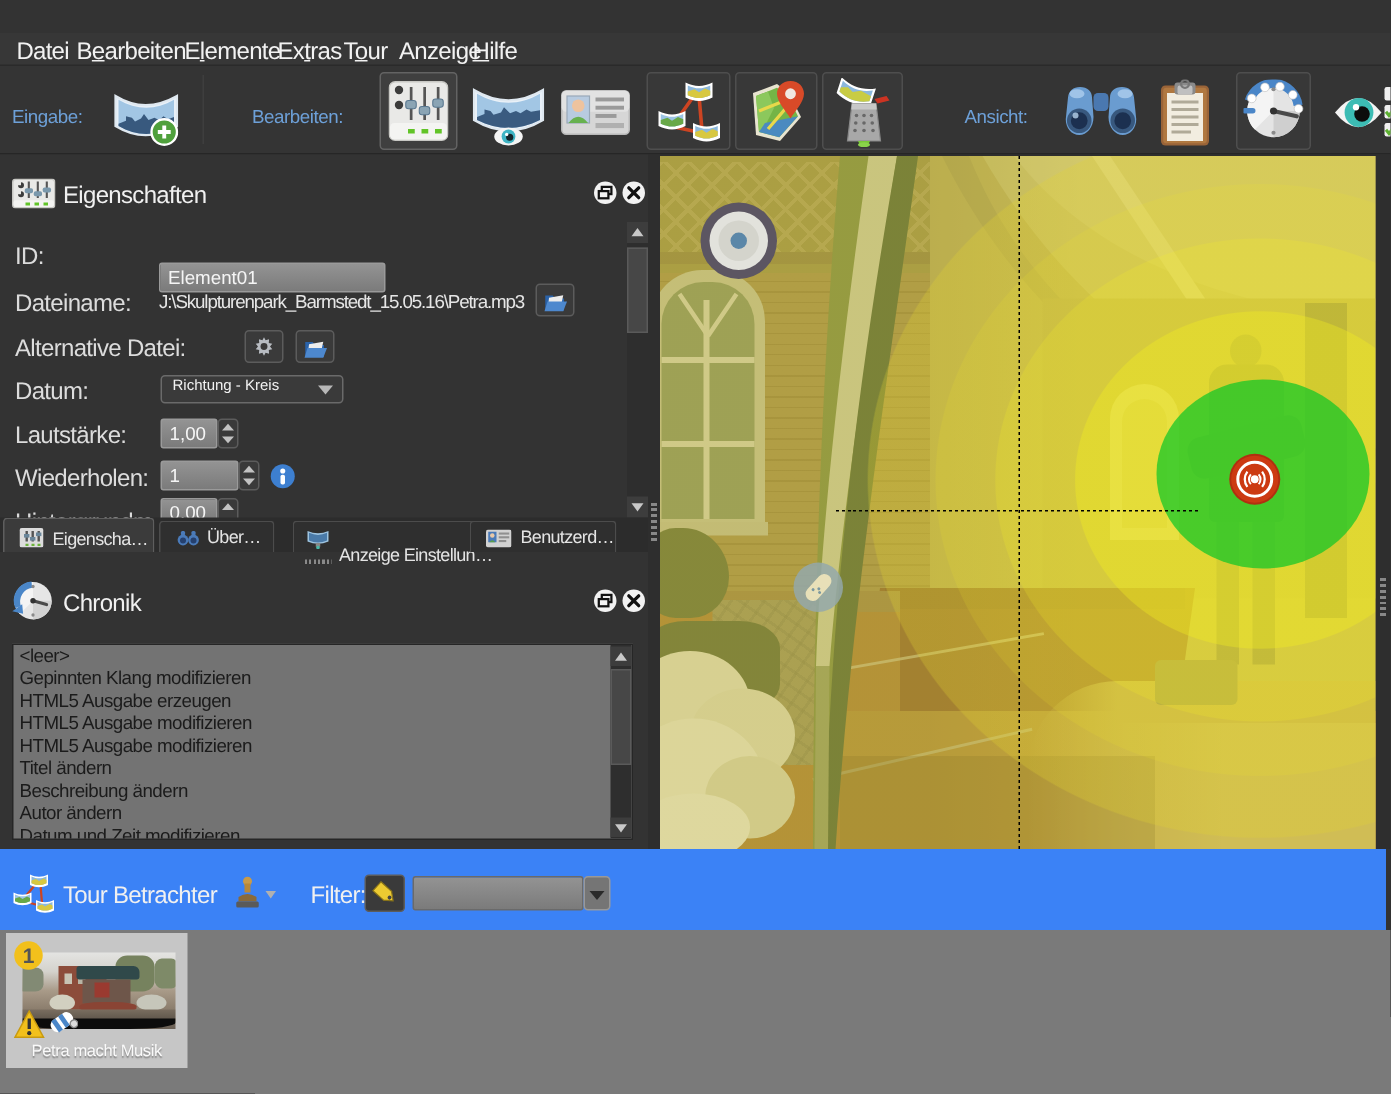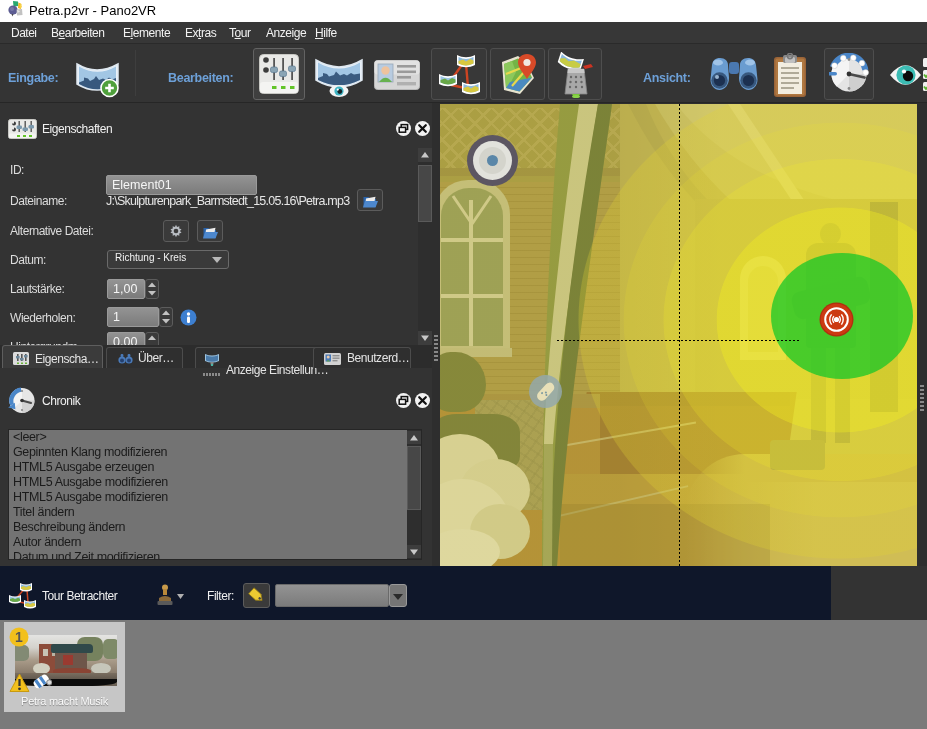--- a/index.html
+++ b/index.html
@@ -1,39 +1,26 @@
 <!DOCTYPE html>
 <html><head><meta charset="utf-8"><style>
 html,body{margin:0;padding:0}
 body{width:927px;height:729px;overflow:hidden;font-family:"Liberation Sans",sans-serif;background:#333}
 #app{position:relative;width:927px;height:729px}
 .abs{position:absolute}
-.lbl{position:absolute;color:#dcdcdc;font-size:12px;letter-spacing:-0.45px;white-space:nowrap}
-.blu{position:absolute;color:#6da0d8;font-weight:bold;font-size:12.5px;letter-spacing:-0.3px}
+.lbl{position:absolute;color:#dcdcdc;font-size:16px;letter-spacing:-0.45px;white-space:nowrap}
+.blu{position:absolute;color:#6da0d8;font-weight:normal;font-size:12.5px;letter-spacing:-0.3px}
 .circbtn{position:absolute;width:15px;height:15px;border-radius:50%;background:#f2f2f2;color:#111;text-align:center}
 .gfield{position:absolute;background:linear-gradient(#939393,#7b7b7b);border:1px solid #9a9a9a;border-radius:2px;color:#f5f5f5;font-size:12.5px;box-sizing:border-box}
 .dbtn{position:absolute;background:#3a3a3a;border:1px solid #5c5c5c;border-radius:3px;box-sizing:border-box}
 .tab{position:absolute;background:#2f2f2f;border:1px solid #4c4c4c;border-bottom:none;border-radius:3px 3px 0 0;box-sizing:border-box;color:#e4e4e4;font-size:12px;letter-spacing:-0.45px;white-space:nowrap}
 </style></head>
 <body>
 <div id="app">
 
-<div class="abs" style="left:0;top:0;width:927px;height:22px;background:#fff">
-  <svg class="abs" style="left:8px;top:1px" width="16" height="16" viewBox="0 0 16 16">
-    <path d="M5 0 L10 0.5 L10.5 5 L5.5 5.5 Z" fill="#28a870"></path>
-    <path d="M10.5 1.5 L13.5 3 L13 8 L10 7 Z" fill="#f4b81e"></path>
-    <path d="M12 2 L14 6 L11.5 7.5 Z" fill="#f8d44a"></path>
-    <circle cx="5" cy="9" r="4.6" fill="#5c5c92"></circle>
-    <circle cx="4" cy="8" r="2" fill="#8484b4" opacity="0.7"></circle>
-    <path d="M3.5 13 L5.5 13 L4.5 15.5 Z" fill="#444"></path>
-    <path d="M8.5 8.5 L14 8 L14.5 14 L9 14.5 Z" fill="#c2c2c2"></path>
-    <path d="M9 8.5 L12 10.5 L9.5 12 Z" fill="#e8e8e8"></path>
-  </svg>
-  <div class="abs" style="left:29px;top:3px;font-size:13px;color:#000">Petra.p2vr - Pano2VR</div>
-</div>
 
 <div class="abs" style="left:0;top:22px;width:927px;height:22px;background:#373737;border-bottom:1px solid #2a2a2a;box-sizing:border-box">
   <div class="lbl" style="left:11px;top:4px;color:#f2f2f2;letter-spacing:-0.5px">Datei</div>
   <div class="lbl" style="left:51px;top:4px;color:#f2f2f2">B<span style="text-decoration:underline">e</span>arbeiten</div>
   <div class="lbl" style="left:123px;top:4px;color:#f2f2f2">E<span style="text-decoration:underline">l</span>emente</div>
   <div class="lbl" style="left:185px;top:4px;color:#f2f2f2">Ex<span style="text-decoration:underline">t</span>ras</div>
   <div class="lbl" style="left:229px;top:4px;color:#f2f2f2">T<span style="text-decoration:underline">o</span>ur</div>
   <div class="lbl" style="left:266px;top:4px;color:#f2f2f2">Anzeige</div>
   <div class="lbl" style="left:315px;top:4px;color:#f2f2f2"><span style="text-decoration:underline">H</span>ilfe</div>
 </div>
@@ -483,21 +470,21 @@
       <circle cx="17.5" cy="17.5" r="17" fill="#b03010"></circle>
       <circle cx="17.5" cy="17.5" r="15.7" fill="#cc3a12"></circle>
       <circle cx="17.5" cy="17.5" r="11.3" fill="none" stroke="#fff" stroke-width="2"></circle>
       <circle cx="17.5" cy="17.5" r="2.6" fill="#fff"></circle>
       <path d="M12.6 12.4 A8.3,8.3 0 0 0 12.6 22.6 M22.4 12.4 A8.3,8.3 0 0 1 22.4 22.6" stroke="#fff" stroke-width="1.5" fill="none"></path>
       <path d="M14.9 14.2 A5.4,5.4 0 0 0 14.9 20.8 M20.1 14.2 A5.4,5.4 0 0 1 20.1 20.8" stroke="#fff" stroke-width="1.3" fill="none"></path>
     </svg>
   </div>
 </div>
 
-<div id="tourbar" class="abs" style="left:0;top:566px;width:831px;height:54px;background:#0f172a">
+<div id="tourbar" class="abs" style="left:0;top:566px;width:924px;height:54px;background:#3b82f6">
   <div id="ic-tour2" class="abs" style="left:8px;top:15px"><svg width="29" height="29" viewBox="0 0 29 29">
     <g stroke="#cc4422" stroke-width="1.5" fill="none">
             <path d="M7 19 L17 7 M8 20 L20 23 M20 21 L19 9"></path>
           </g>
     <g>
       <path d="M12,2 C16,4 20,4 24,2 L24,9 C20,11 16,11 12,9 Z" fill="#fff"></path>
       <path d="M13,3.3 C16.7,5 19.3,5 23,3.3 L23,7.8 C19.3,9.5 16.7,9.5 13,7.8 Z" fill="#8cb8dc"></path>
       <path d="M13,6 L16,5 L18,6.3 L21,4.7 L23,5.7 L23,7.8 C19.3,9.5 16.7,9.5 13,7.8 Z" fill="#d8c840"></path>
     </g>
     <g>

